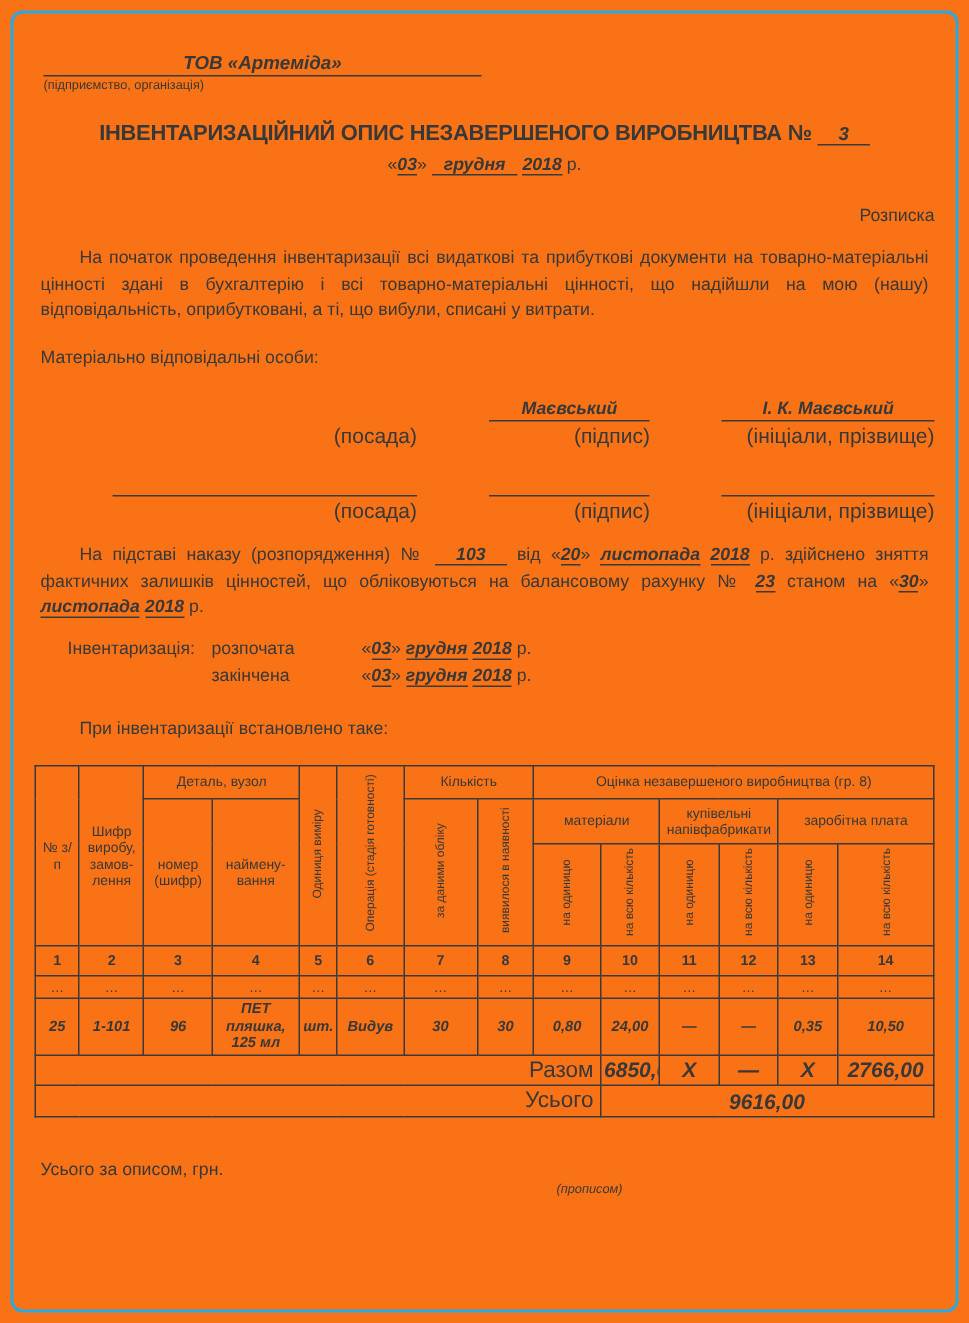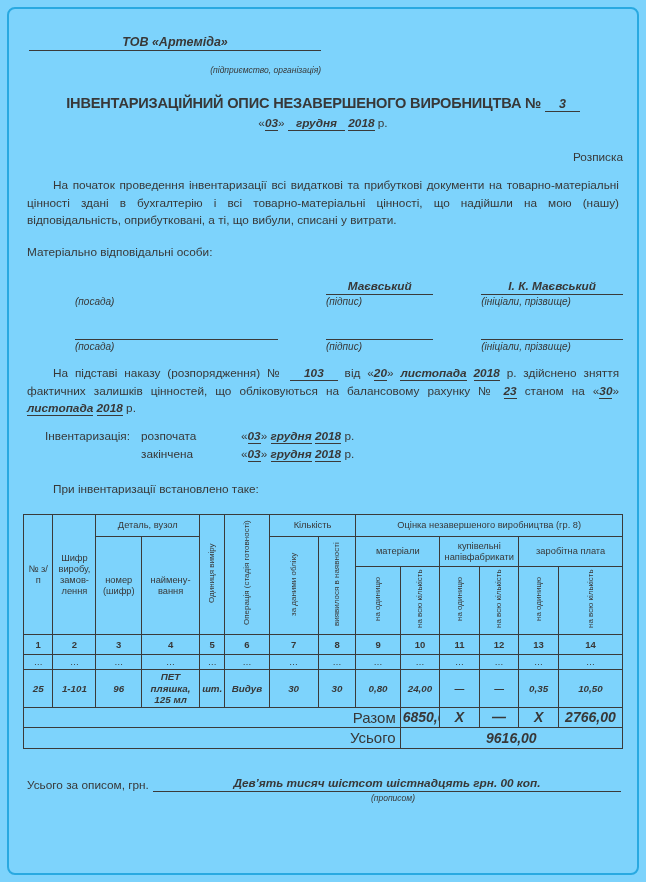--- a/index.html
+++ b/index.html
@@ -1,44 +1,44 @@
 <!DOCTYPE html>
 <html><head>
 <meta charset="utf-8">
 <style>
   * { box-sizing: border-box; }
   body { margin:0; background:#fff; font-family:"Liberation Sans", sans-serif; color:#383838; }
-  .page { position:relative; width:646px; height:882px; background:#7dd3fc; }
+  .page { position:relative; width:646px; height:882px; background:#f97316; }
   .frame { position:absolute; left:7px; top:7px; right:7px; bottom:7px;
            border:2px solid #29a9e1; border-radius:8px; padding:20px 14px 10px 14px; overflow:hidden; }
 
   .company { width:292px; margin:6px 0 0 6px; }
   .company-name { font-weight:bold; font-style:italic; font-size:12.5px; text-align:center;
                   border-bottom:1.5px solid #3a3a3a; padding-bottom:1px; }
-  .company-cap { text-align:right; font-size:8.5px; font-style:italic; margin-top:14px; }
+  .company-cap { text-align:left; font-size:8.5px; margin-top:0; }
 
   .workshop { margin:25px 0 0 6px; font-size:11.8px; }
   .fill { font-style:italic; font-weight:bold; border-bottom:1.2px solid #3a3a3a; }
   .pad-s { padding:0 8px; } .pad-m { padding:0 14px; }
 
   .title { margin-top:20px; text-align:center; font-size:14.6px; font-weight:bold; letter-spacing:-0.2px; }
   .title .fill { font-size:12.5px; }
   .title-date { text-align:center; font-size:11.8px; margin-top:5px; }
 
   .receipt-h { text-align:right; font-size:11.8px; margin-top:20px; }
   .para { margin:13px 4px 0 4px; font-size:11.8px; line-height:1.5; text-align:justify; text-indent:26px; }
 
   .resp-h { margin:15px 0 0 4px; font-size:11.8px; }
   .sig-row { display:flex; margin:20px 0 0 52px; gap:48px; align-items:flex-end; }
   .sig-row.second { margin-top:17px; }
   .sig-col { }
   .sig-c1 { width:212px; } .sig-c2 { width:112px; } .sig-c3 { width:148px; }
   .sig-line { border-bottom:1.5px solid #3a3a3a; text-align:center; font-size:11.8px;
               font-weight:bold; font-style:italic; min-height:16px; }
-  .sig-cap { text-align:left; font-size:10px; font-style:italic; margin-top:1px; }
+  .sig-cap { text-align:right; font-size:14px; margin-top:1px; }
 
   .inv { display:flex; margin:11px 0 0 22px; font-size:11.8px; }
   .inv-label { width:96px; } .inv-verb { width:100px; }
   .inv.second { margin-top:4px; }
 
   .intro { margin:21px 4px 0 4px; font-size:11.8px; text-indent:26px; }
 
   table { width:100%; border-collapse:collapse; table-layout:fixed; margin-top:18px; }
   td { border:1px solid #3a3a3a; text-align:center; vertical-align:middle;
        padding:1px 2px; font-size:9.3px; line-height:1.18; overflow:hidden; }
@@ -257,18 +257,17 @@
     </tr>
     <tr class="rtot">
       <td colspan="9" class="tot-label">Усього</td>
       <td colspan="5" class="tot-val">9616,00</td>
     </tr>
   </tbody>
       </table>
 
   <div class="footer">
     <span class="footer-label">Усього за описом, грн.</span>
-    <span class="footer-line">Дев’ять тисяч шістсот шістнадцять грн. 00 коп.</span>
   </div>
   <div class="footer-cap">(прописом)</div>
 
 </div>
 </div>
 
 </body></html>

